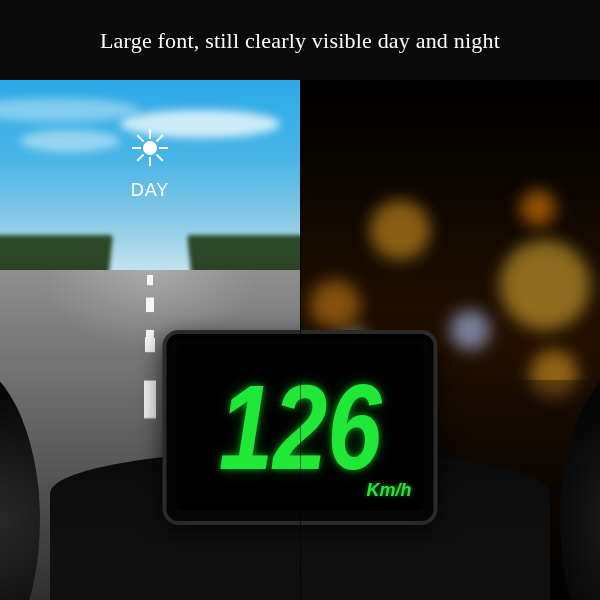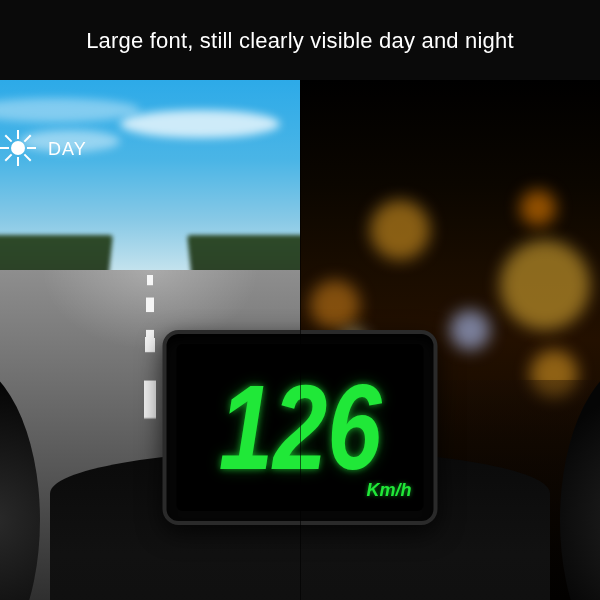--- a/index.html
+++ b/index.html
@@ -14,20 +14,21 @@
   .headline {
     position: absolute;
     top: 28px;
     left: 0;
     right: 0;
     text-align: center;
     color: #ffffff;
     font-size: 22px;
     font-weight: 400;
     letter-spacing: 0.2px;
+    font-family: Liberation Serif, serif;
   }
   .split {
     position: absolute;
     top: 80px;
     left: 0;
     right: 0;
     bottom: 0;
     display: flex;
   }
   .panel {
@@ -104,21 +105,21 @@
     position: absolute;
     top: 300px; left:0; right:0; bottom:0;
     background: linear-gradient(to bottom, rgba(25,12,4,0.4), #020100);
   }
 
   .icon-zone {
     position: absolute;
     top: 50px;
     left: 0; right: 0;
     display: flex;
-    flex-direction: row;
+    flex-direction: column;
     align-items: center;
     gap: 12px;
   }
   .icon-zone .label {
     color: #ffffff;
     font-size: 18px;
     letter-spacing: 1px;
     margin-top: 2px;
   }
   .sun-icon {

